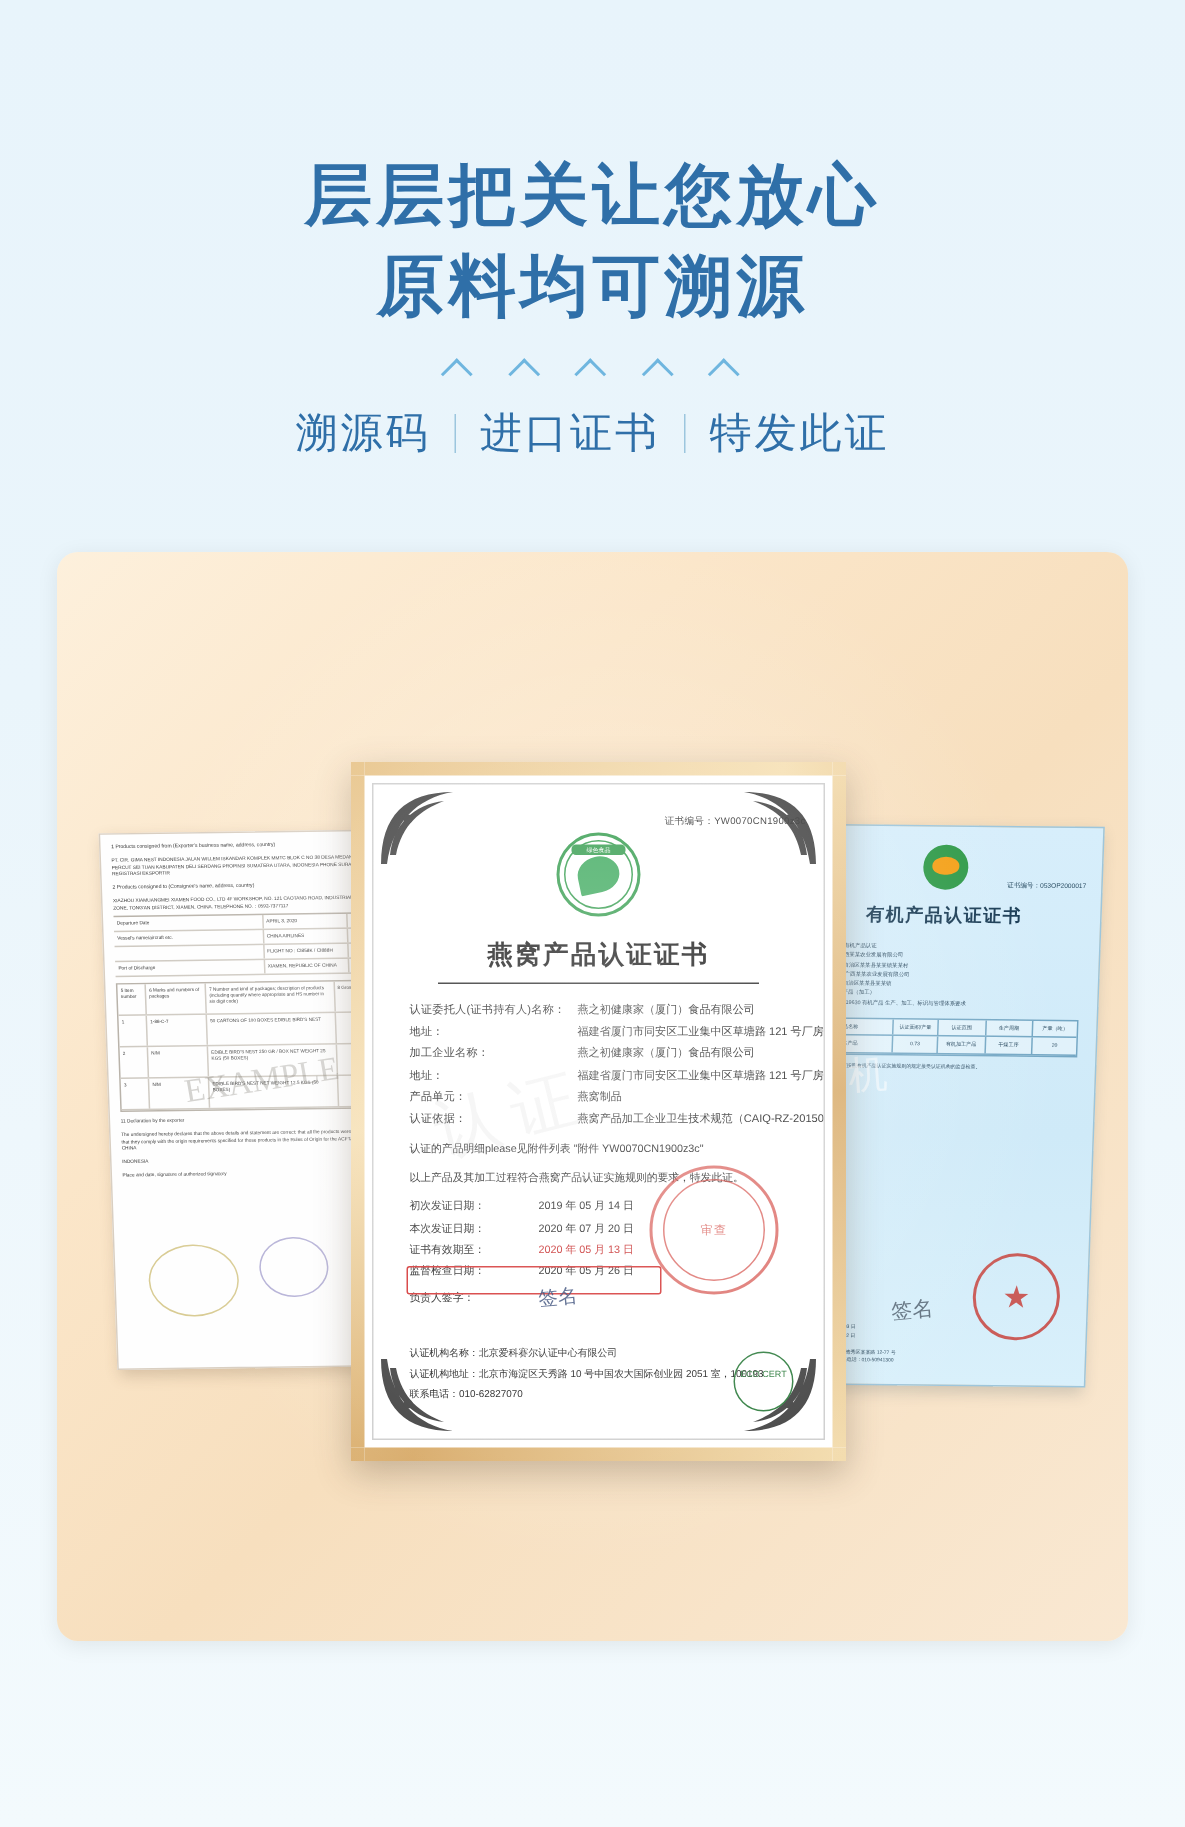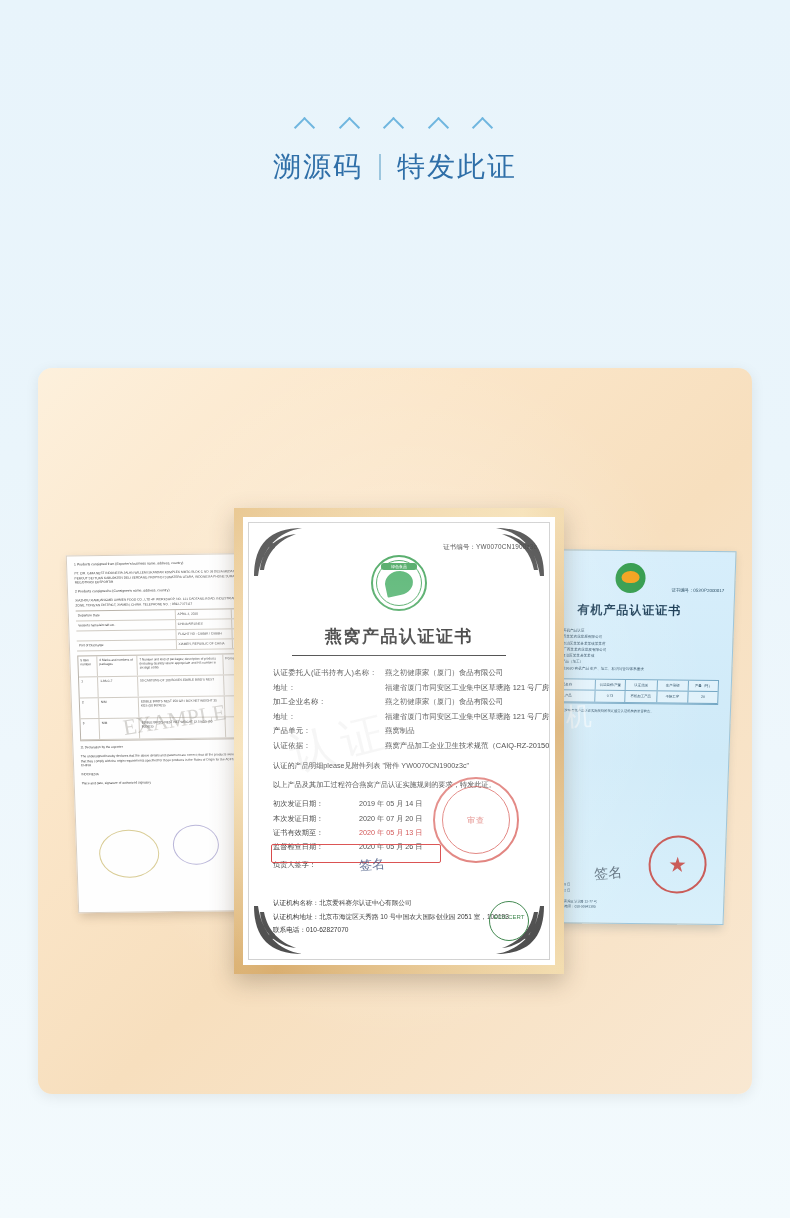--- a/index.html
+++ b/index.html
@@ -507,32 +507,37 @@
     font-family: "Liberation Serif", serif;
     pointer-events: none;
   }
 </style>
 </head>
 <body>
 
 <div class="page-bg"></div>
 
 <div class="header">
+  <div class="headline">
+    <span>层层把关让您放心</span>
+    <span class="line2">原料均可溯源</span>
+  </div>
 
   <div class="chevrons">
     <span class="chev"></span>
     <span class="chev"></span>
     <span class="chev"></span>
     <span class="chev"></span>
     <span class="chev"></span>
   </div>
 
   <div class="subline">
     <span class="seg">溯源码</span>
     <span class="divider"></span>
+    <span class="seg">进口证书</span>
     <span class="divider"></span>
     <span class="seg">特发此证</span>
   </div>
 </div>
 
 <div class="photo-card">
 
   <div class="cert-left">
     <div class="mini-title">1  Products consigned from (Exporter's business name, address, country)</div>
     <div class="mini-block">PT. CIR. GIMA NEST INDONESIA JALAN WILLEM ISKANDAR KOMPLEK MMTC BLOK C NO 38 DESA MEDAN ESTATE KECAMATAN PERCUT SEI TUAN KABUPATEN DELI SERDANG PROPINSI SUMATERA UTARA, INDONESIA PHONE SURAT PEMBERITAHUAN REGISTRASI EKSPORTIR</div>

